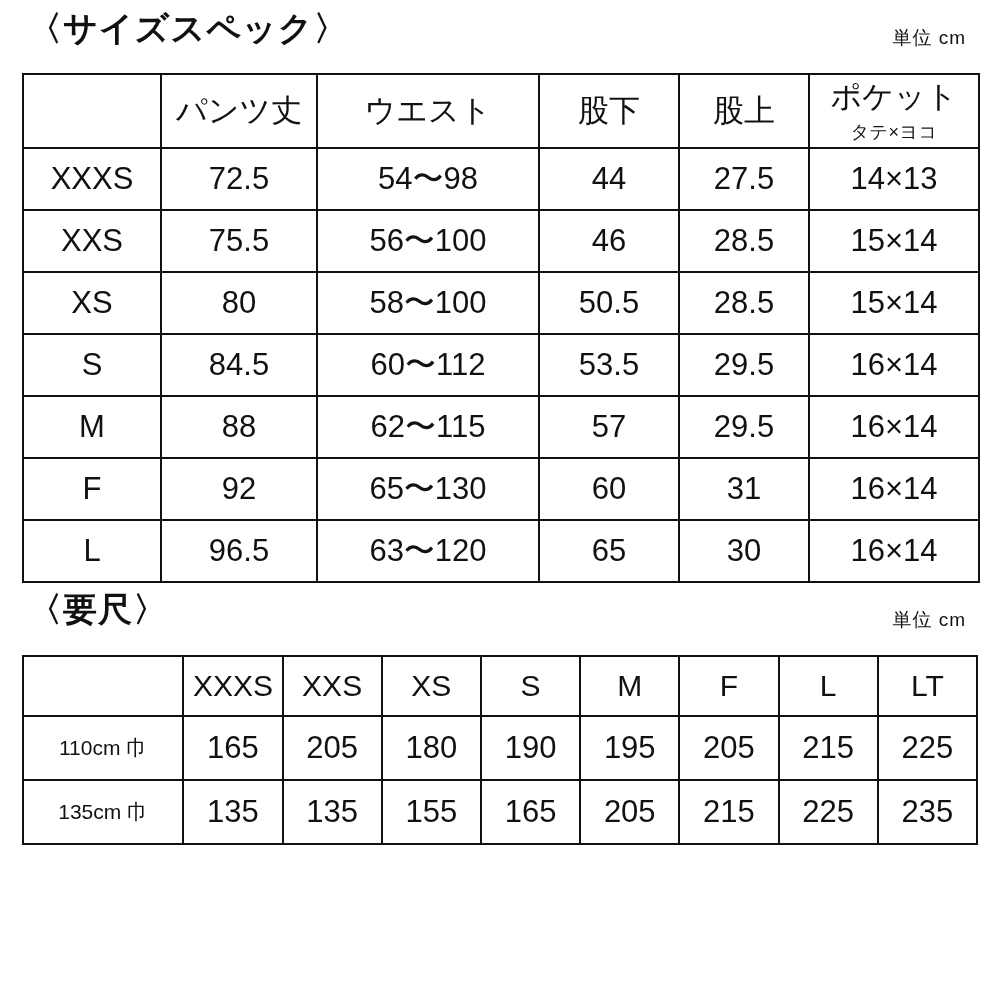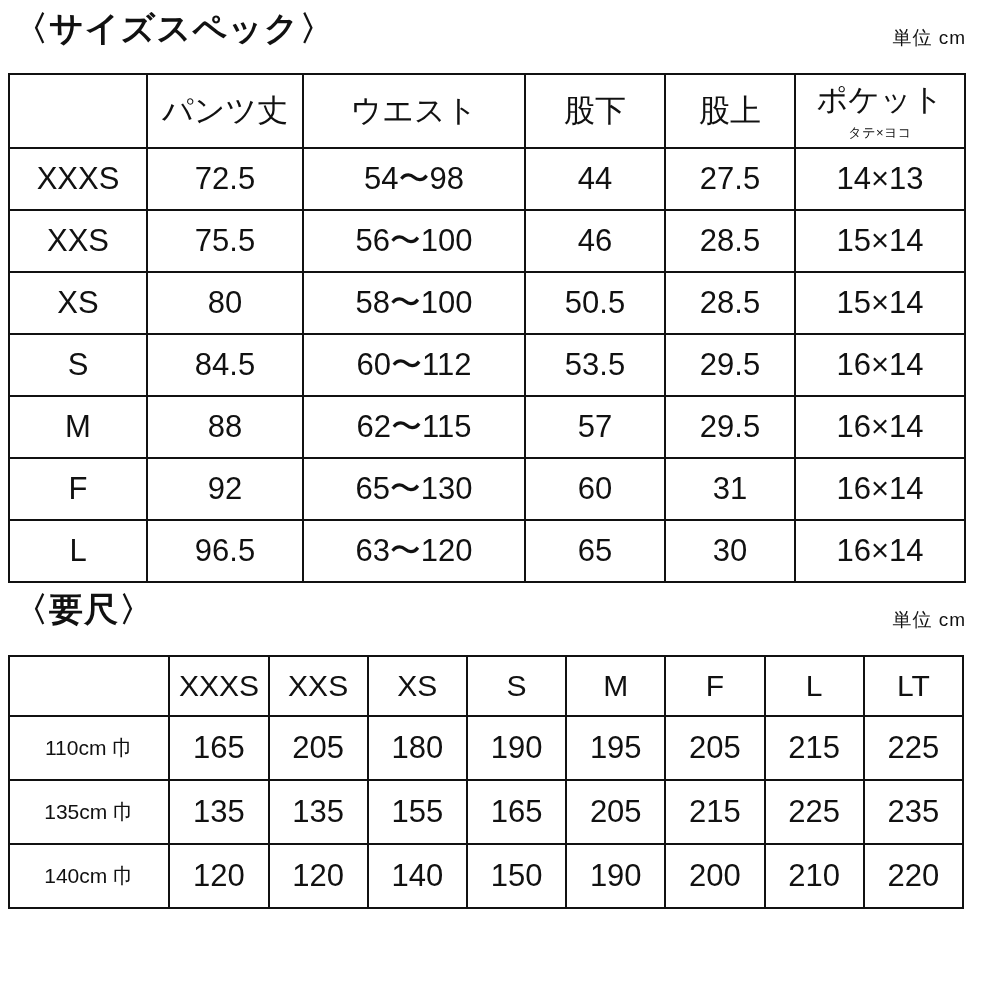--- a/index.html
+++ b/index.html
@@ -12,21 +12,21 @@
     height: 1000px;
     font-family: "Liberation Sans", sans-serif;
     color: #111111;
     overflow: hidden;
   }
   .page {
     position: relative;
     width: 1000px;
     height: 1000px;
     box-sizing: border-box;
-    padding: 8px 22px 0 8px;
+    padding: 8px 22px 0 22px;
   }
 
   
   .section-title {
     font-size: 34px;
     font-weight: bold;
     letter-spacing: 1px;
     line-height: 1.1;
     margin: 0;
     padding: 2px 0 2px 6px;
@@ -78,21 +78,21 @@
 
   .pocket-head {
     line-height: 1.0;
   }
   .pocket-head .main {
     display: block;
     font-size: 31px;
   }
   .pocket-head .sub {
     display: block;
-    font-size: 13px;
+    font-size: 18px;
     letter-spacing: 0.5px;
     margin-top: 11px;
   }
 
   
   .yardage-wrap {
     margin-top: 2px;
   }
   #yardage-table th {
     height: 58px;
@@ -254,28 +254,17 @@
             <td class="col-width">135cm 巾</td>
             <td>135</td>
             <td>135</td>
             <td>155</td>
             <td>165</td>
             <td>205</td>
             <td>215</td>
             <td>225</td>
             <td>235</td>
           </tr>
-          <tr>
-            <td class="col-width">140cm 巾</td>
-            <td>120</td>
-            <td>120</td>
-            <td>140</td>
-            <td>150</td>
-            <td>190</td>
-            <td>200</td>
-            <td>210</td>
-            <td>220</td>
-          </tr>
         </tbody>
     </table>
   </div>
 
 </div>
 
 </body></html>

